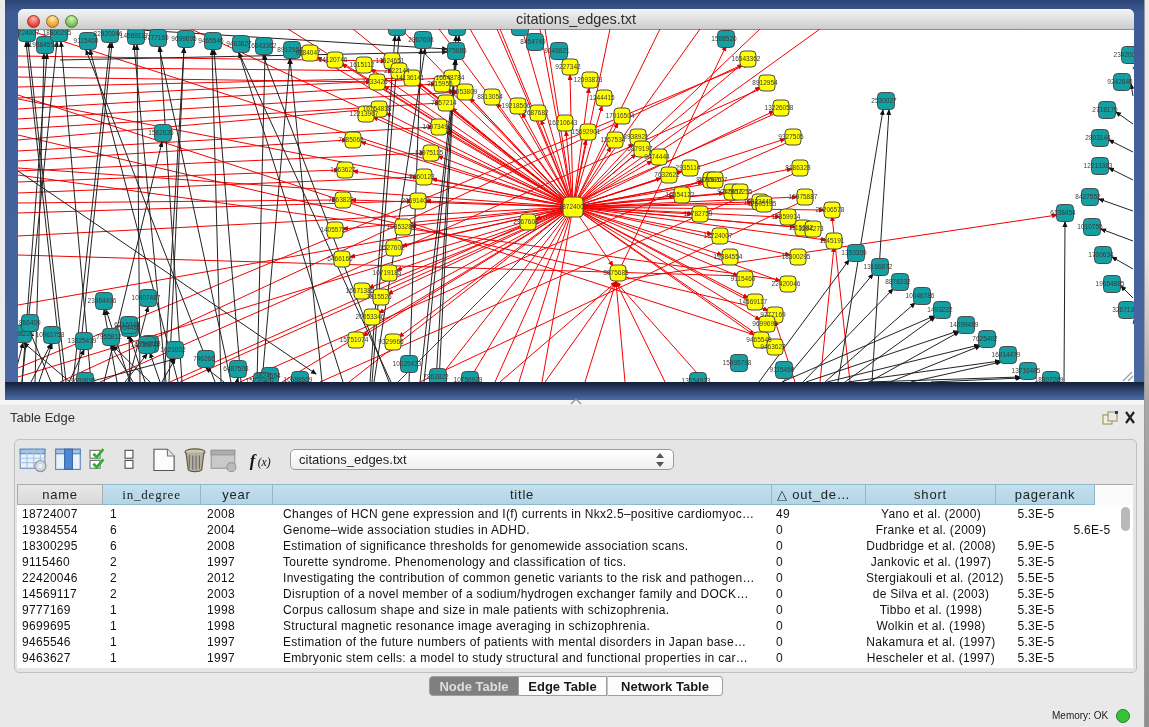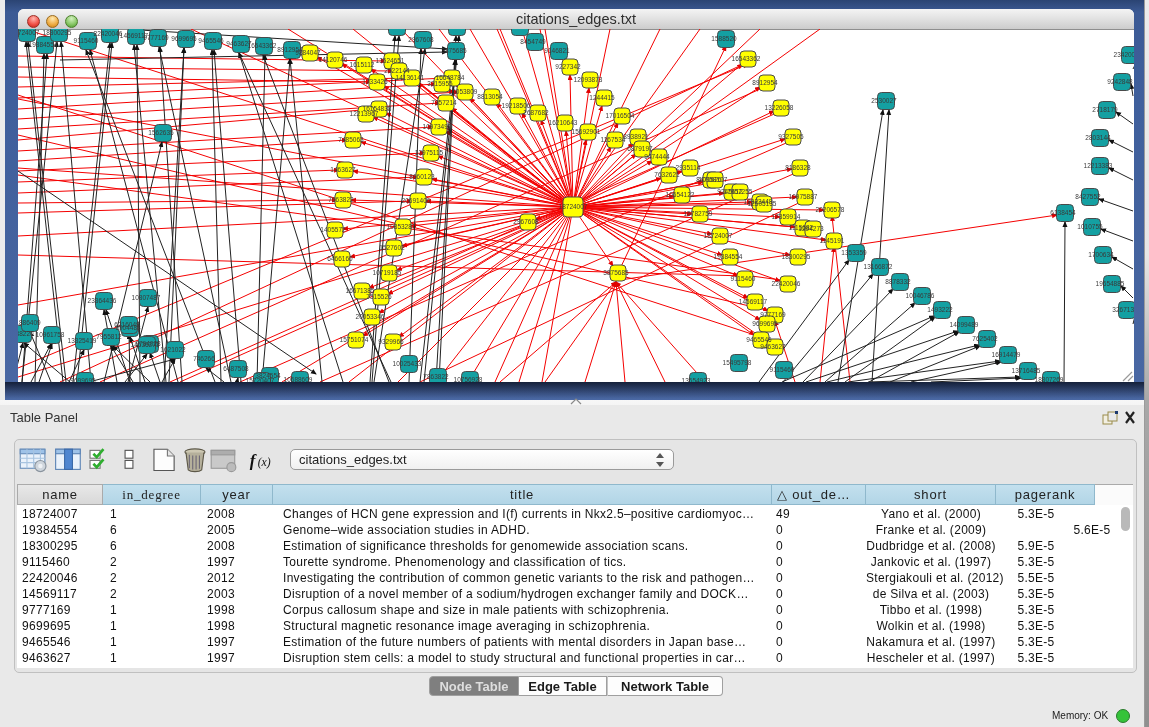--- a/index.html
+++ b/index.html
@@ -557,21 +557,21 @@
 <text x="508" y="195" font-size="6.5" fill="#3a3a3a" text-anchor="middle">2967608</text>
 <text x="598" y="246" font-size="6.5" fill="#3a3a3a" text-anchor="middle">3875685</text>
 <text x="555" y="180" font-size="6.5" fill="#3a3a3a" text-anchor="middle">18724007</text>
 <path d="M1105 352 L1114 343 M1110 352 L1115 347" stroke="#9a9a9a" stroke-width="1.2" fill="none"></path>
 </svg>
 <div id="shadow" class="abs"></div>
 <div id="panel" class="abs"></div>
 <svg class="abs" style="left:569px;top:398px" width="14" height="7">
     <path d="M2 6 L7 1 L12 6" fill="none" stroke="#8a8a8a" stroke-width="1.2"></path>
   </svg>
-<div id="ptitle" class="abs">Table Panel</div>
+<div id="ptitle" class="abs">Table Edge</div>
 <svg class="abs" style="left:1100px;top:411px" width="40" height="16">
  <rect x="3" y="4" width="9" height="9" fill="#f2efe2" stroke="#9a8c4a"></rect>
     <rect x="8" y="1" width="9" height="9" fill="#e9e9e9" stroke="#9a8c4a"></rect>
     <rect x="15" y="0" width="3" height="3" fill="#1d3a6e"></rect>
  <path d="M26 1 L34 12 M34 1 L26 12" stroke="#222" stroke-width="2.2"></path>
 </svg>
 <div id="inner" class="abs"></div>
 <div id="combo" class="abs">citations_edges.txt
  <svg width="14" height="16" style="position:absolute;right:6px;top:2px">
       <path d="M7 1 L11 6 L3 6 z" fill="#555"></path>
@@ -634,21 +634,21 @@
     <span style="left:110px">1</span>
 <span style="left:207px">2008</span>
     <span style="left:283px">Changes of HCN gene expression and I(f) currents in Nkx2.5–positive cardiomyoc…</span>
 <span style="left:776px">49</span>
     <span style="left:866px;width:130px;text-align:center">Yano et al. (2000)</span>
 <span style="left:996px;width:80px;text-align:center">5.3E-5</span>
   </div>
 <div class="trow" style="top:523px">
 <span style="left:22px">19384554</span>
     <span style="left:110px">6</span>
-<span style="left:207px">2005</span>
+<span style="left:207px">2004</span>
     <span style="left:283px">Genome–wide association studies in ADHD.</span>
 <span style="left:776px">0</span>
     <span style="left:866px;width:130px;text-align:center">Franke et al. (2009)</span>
 <span style="left:1052px;width:80px;text-align:center">5.6E-5</span>
   </div>
 <div class="trow" style="top:539px">
 <span style="left:22px">18300295</span>
     <span style="left:110px">6</span>
 <span style="left:207px">2008</span>
     <span style="left:283px">Estimation of significance thresholds for genomewide association scans.</span>
@@ -707,21 +707,21 @@
 <span style="left:207px">1997</span>
     <span style="left:283px">Estimation of the future numbers of patients with mental disorders in Japan base…</span>
 <span style="left:776px">0</span>
     <span style="left:866px;width:130px;text-align:center">Nakamura et al. (1997)</span>
 <span style="left:996px;width:80px;text-align:center">5.3E-5</span>
   </div>
 <div class="trow" style="top:651px">
 <span style="left:22px">9463627</span>
     <span style="left:110px">1</span>
 <span style="left:207px">1997</span>
-    <span style="left:283px">Disruption stem cells: a model to study structural and functional properties in car…</span>
+    <span style="left:283px">Embryonic stem cells: a model to study structural and functional properties in car…</span>
 <span style="left:776px">0</span>
     <span style="left:866px;width:130px;text-align:center">Hescheler et al. (1997)</span>
 <span style="left:996px;width:80px;text-align:center">5.3E-5</span>
   </div>
 <div class="abs" style="left:1121px;top:507px;width:9px;height:24px;background:#b9b9b9;border-radius:5px;"></div>
 <div id="tabs" class="abs"><span class="tab" style="width:90px;background:#7f7f7f;color:#dedede;border-radius:4px 0 0 4px;">Node Table</span><span class="tab" style="width:88px;background:#fdfdfd;color:#1a1a1a;border-left:none;">Edge Table</span><span class="tab" style="width:116px;background:#fdfdfd;color:#1a1a1a;border-left:1px solid #c5c5c5;border-radius:0 4px 4px 0;">Network Table</span></div>
 <div id="mem" class="abs">Memory: OK</div>
 <div id="rgut" class="abs"></div>
 <svg class="abs" style="left:1115px;top:708px" width="18" height="18">
     <circle cx="8" cy="8" r="6.5" fill="#35c33a" stroke="#2a7a2d"></circle>

